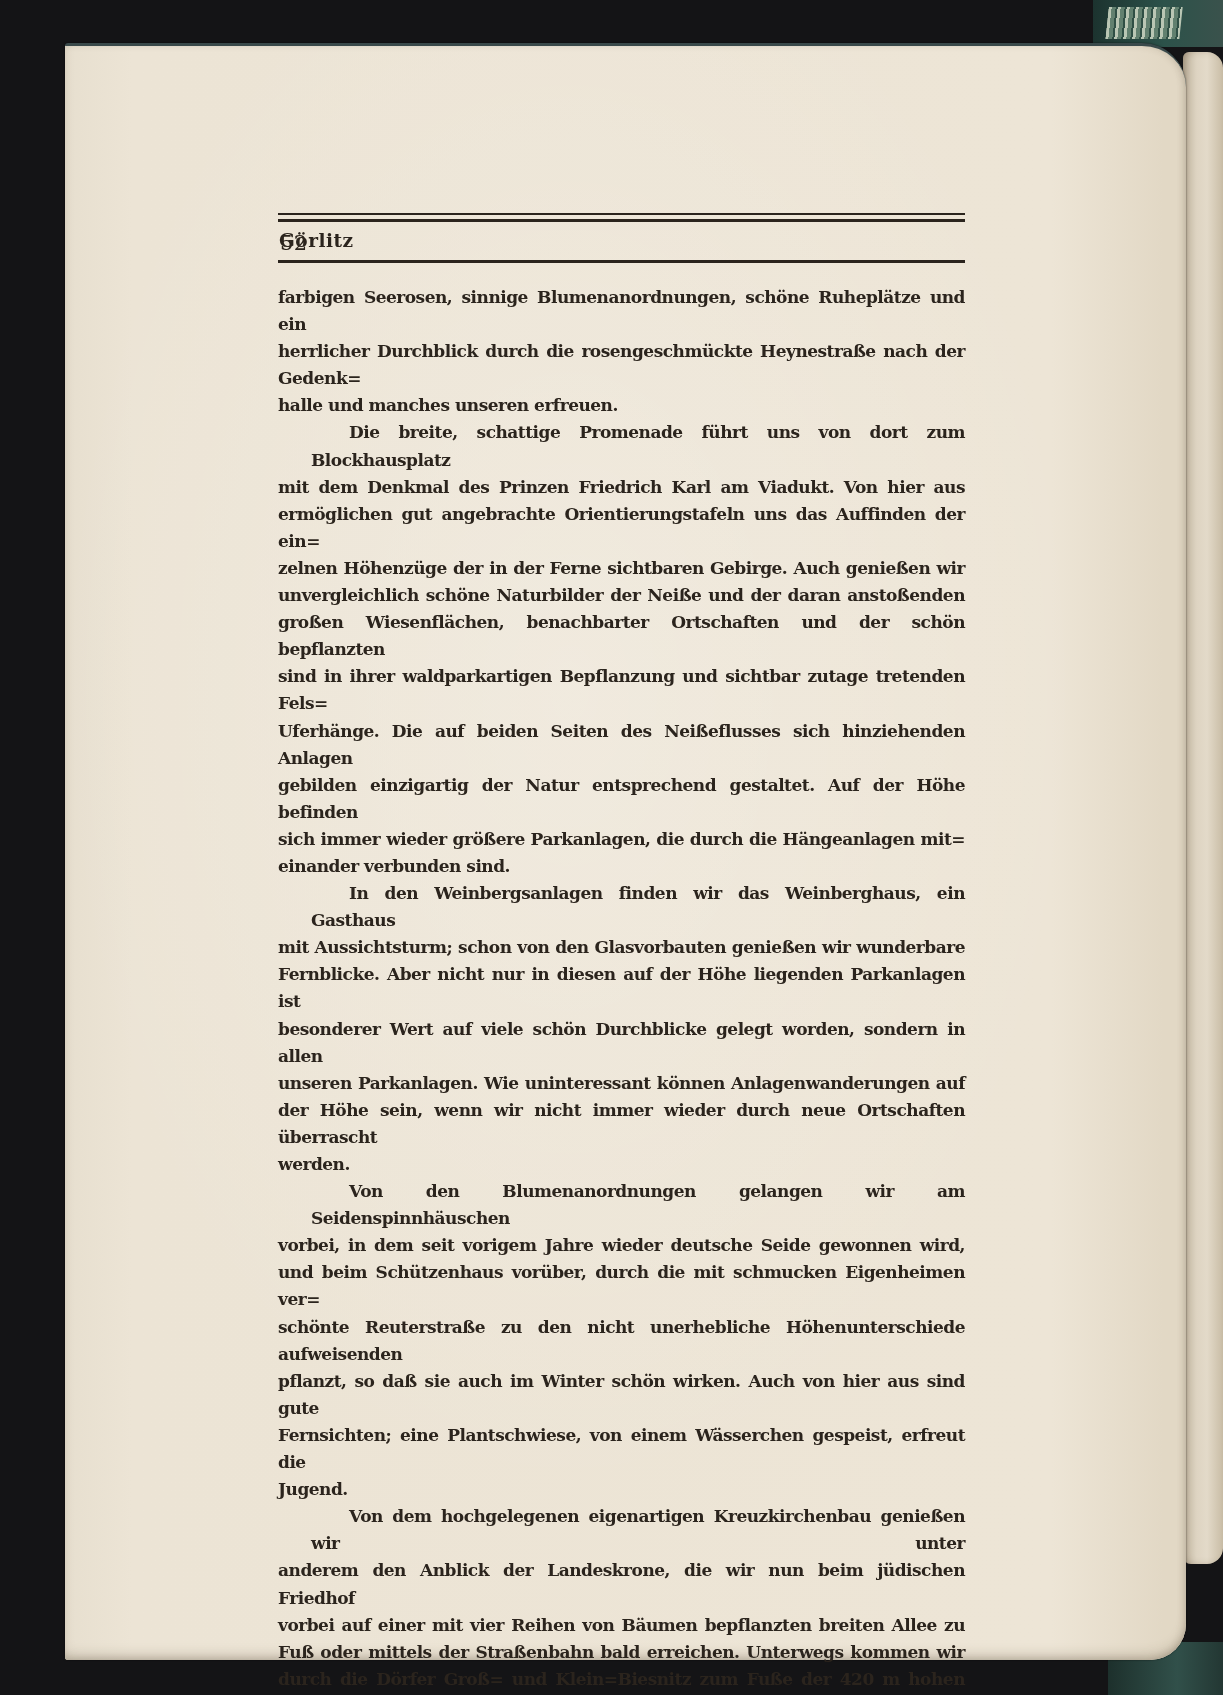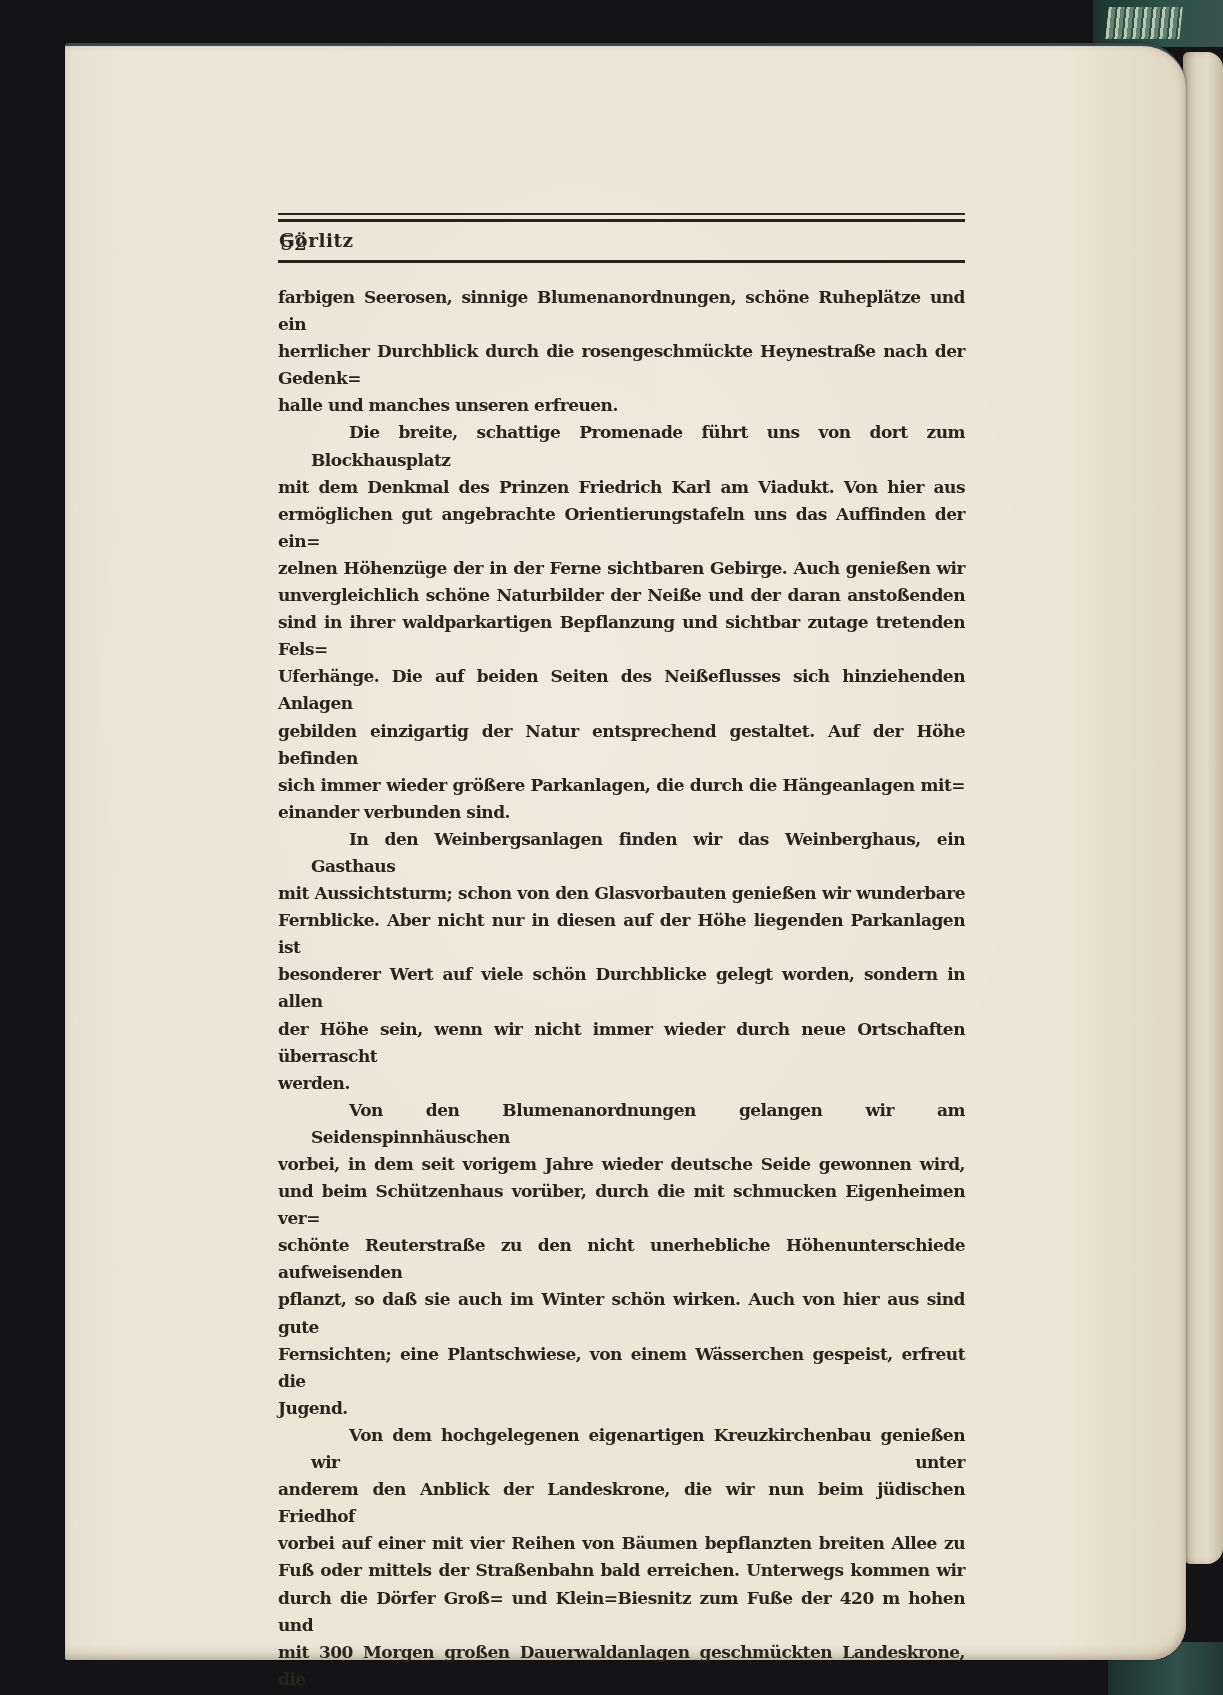--- a/index.html
+++ b/index.html
@@ -96,29 +96,31 @@
 
   <div class="text-block" id="text-block">
       <div class="line">farbigen Seerosen, sinnige Blumenanordnungen, schöne Ruheplätze und ein</div>
       <div class="line">herrlicher Durchblick durch die rosengeschmückte Heynestraße nach der Gedenk=</div>
       <div class="line para-end">halle und manches unseren erfreuen.</div>
       <div class="line indent">Die breite, schattige Promenade führt uns von dort zum Blockhausplatz</div>
       <div class="line">mit dem Denkmal des Prinzen Friedrich Karl am Viadukt. Von hier aus</div>
       <div class="line">ermöglichen gut angebrachte Orientierungstafeln uns das Auffinden der ein=</div>
       <div class="line">zelnen Höhenzüge der in der Ferne sichtbaren Gebirge. Auch genießen wir</div>
       <div class="line">unvergleichlich schöne Naturbilder der Neiße und der daran anstoßenden</div>
+      <div class="line">großen Wiesenflächen, benachbarter Ortschaften und der schön bepflanzten</div>
       <div class="line">sind in ihrer waldparkartigen Bepflanzung und sichtbar zutage tretenden Fels=</div>
       <div class="line">Uferhänge. Die auf beiden Seiten des Neißeflusses sich hinziehenden Anlagen</div>
       <div class="line">gebilden einzigartig der Natur entsprechend gestaltet. Auf der Höhe befinden</div>
       <div class="line">sich immer wieder größere Parkanlagen, die durch die Hängeanlagen mit=</div>
       <div class="line para-end">einander verbunden sind.</div>
       <div class="line indent">In den Weinbergsanlagen finden wir das Weinberghaus, ein Gasthaus</div>
       <div class="line">mit Aussichtsturm; schon von den Glasvorbauten genießen wir wunderbare</div>
       <div class="line">Fernblicke. Aber nicht nur in diesen auf der Höhe liegenden Parkanlagen ist</div>
       <div class="line">besonderer Wert auf viele schön Durchblicke gelegt worden, sondern in allen</div>
+      <div class="line">unseren Parkanlagen. Wie uninteressant können Anlagenwanderungen auf</div>
       <div class="line">der Höhe sein, wenn wir nicht immer wieder durch neue Ortschaften überrascht</div>
       <div class="line para-end">werden.</div>
       <div class="line indent">Von den Blumenanordnungen gelangen wir am Seidenspinnhäuschen</div>
       <div class="line">vorbei, in dem seit vorigem Jahre wieder deutsche Seide gewonnen wird,</div>
       <div class="line">und beim Schützenhaus vorüber, durch die mit schmucken Eigenheimen ver=</div>
       <div class="line">schönte Reuterstraße zu den nicht unerhebliche Höhenunterschiede aufweisenden</div>
       <div class="line">pflanzt, so daß sie auch im Winter schön wirken. Auch von hier aus sind gute</div>
       <div class="line">Fernsichten; eine Plantschwiese, von einem Wässerchen gespeist, erfreut die</div>
       <div class="line para-end">Jugend.</div>
       <div class="line indent">Von dem hochgelegenen eigenartigen Kreuzkirchenbau genießen wir unter</div>

